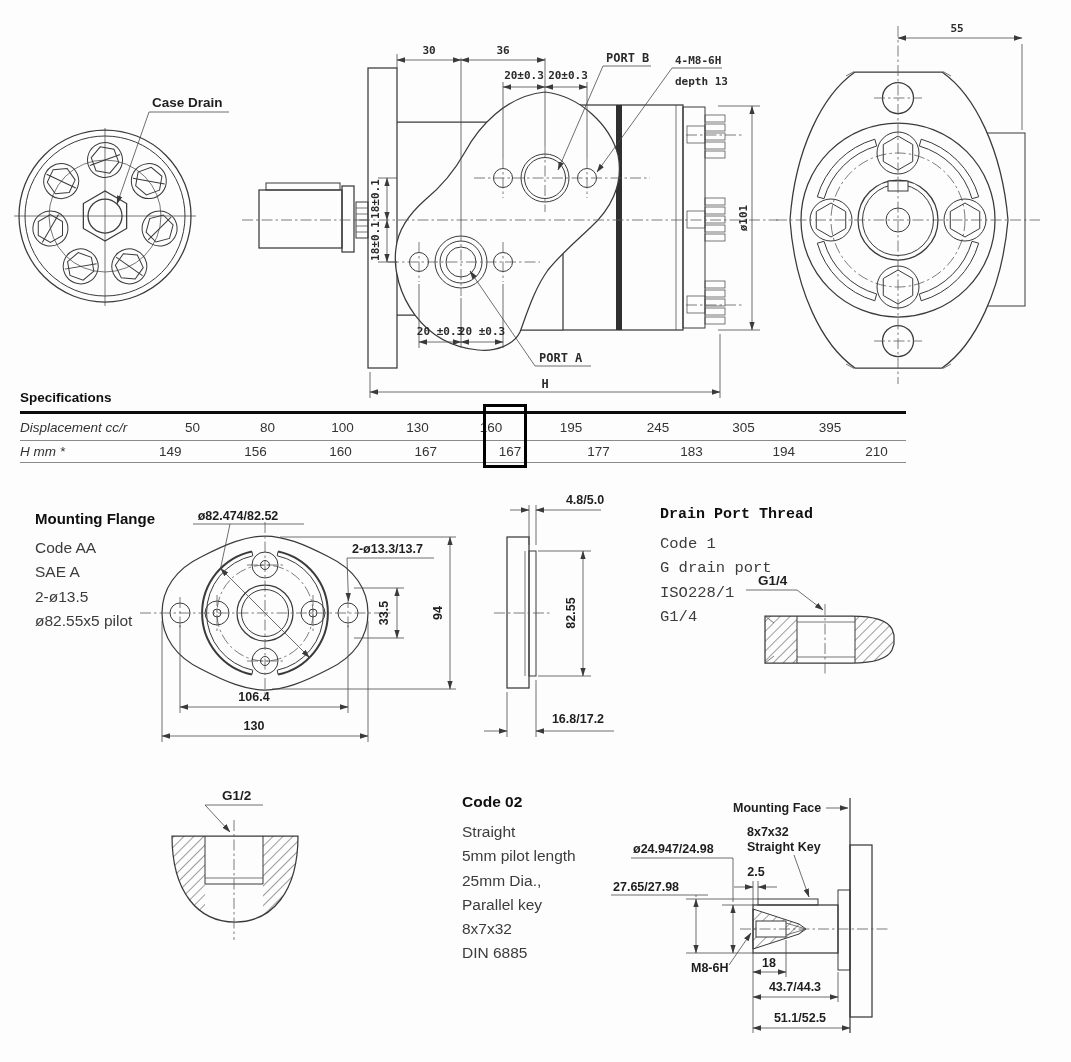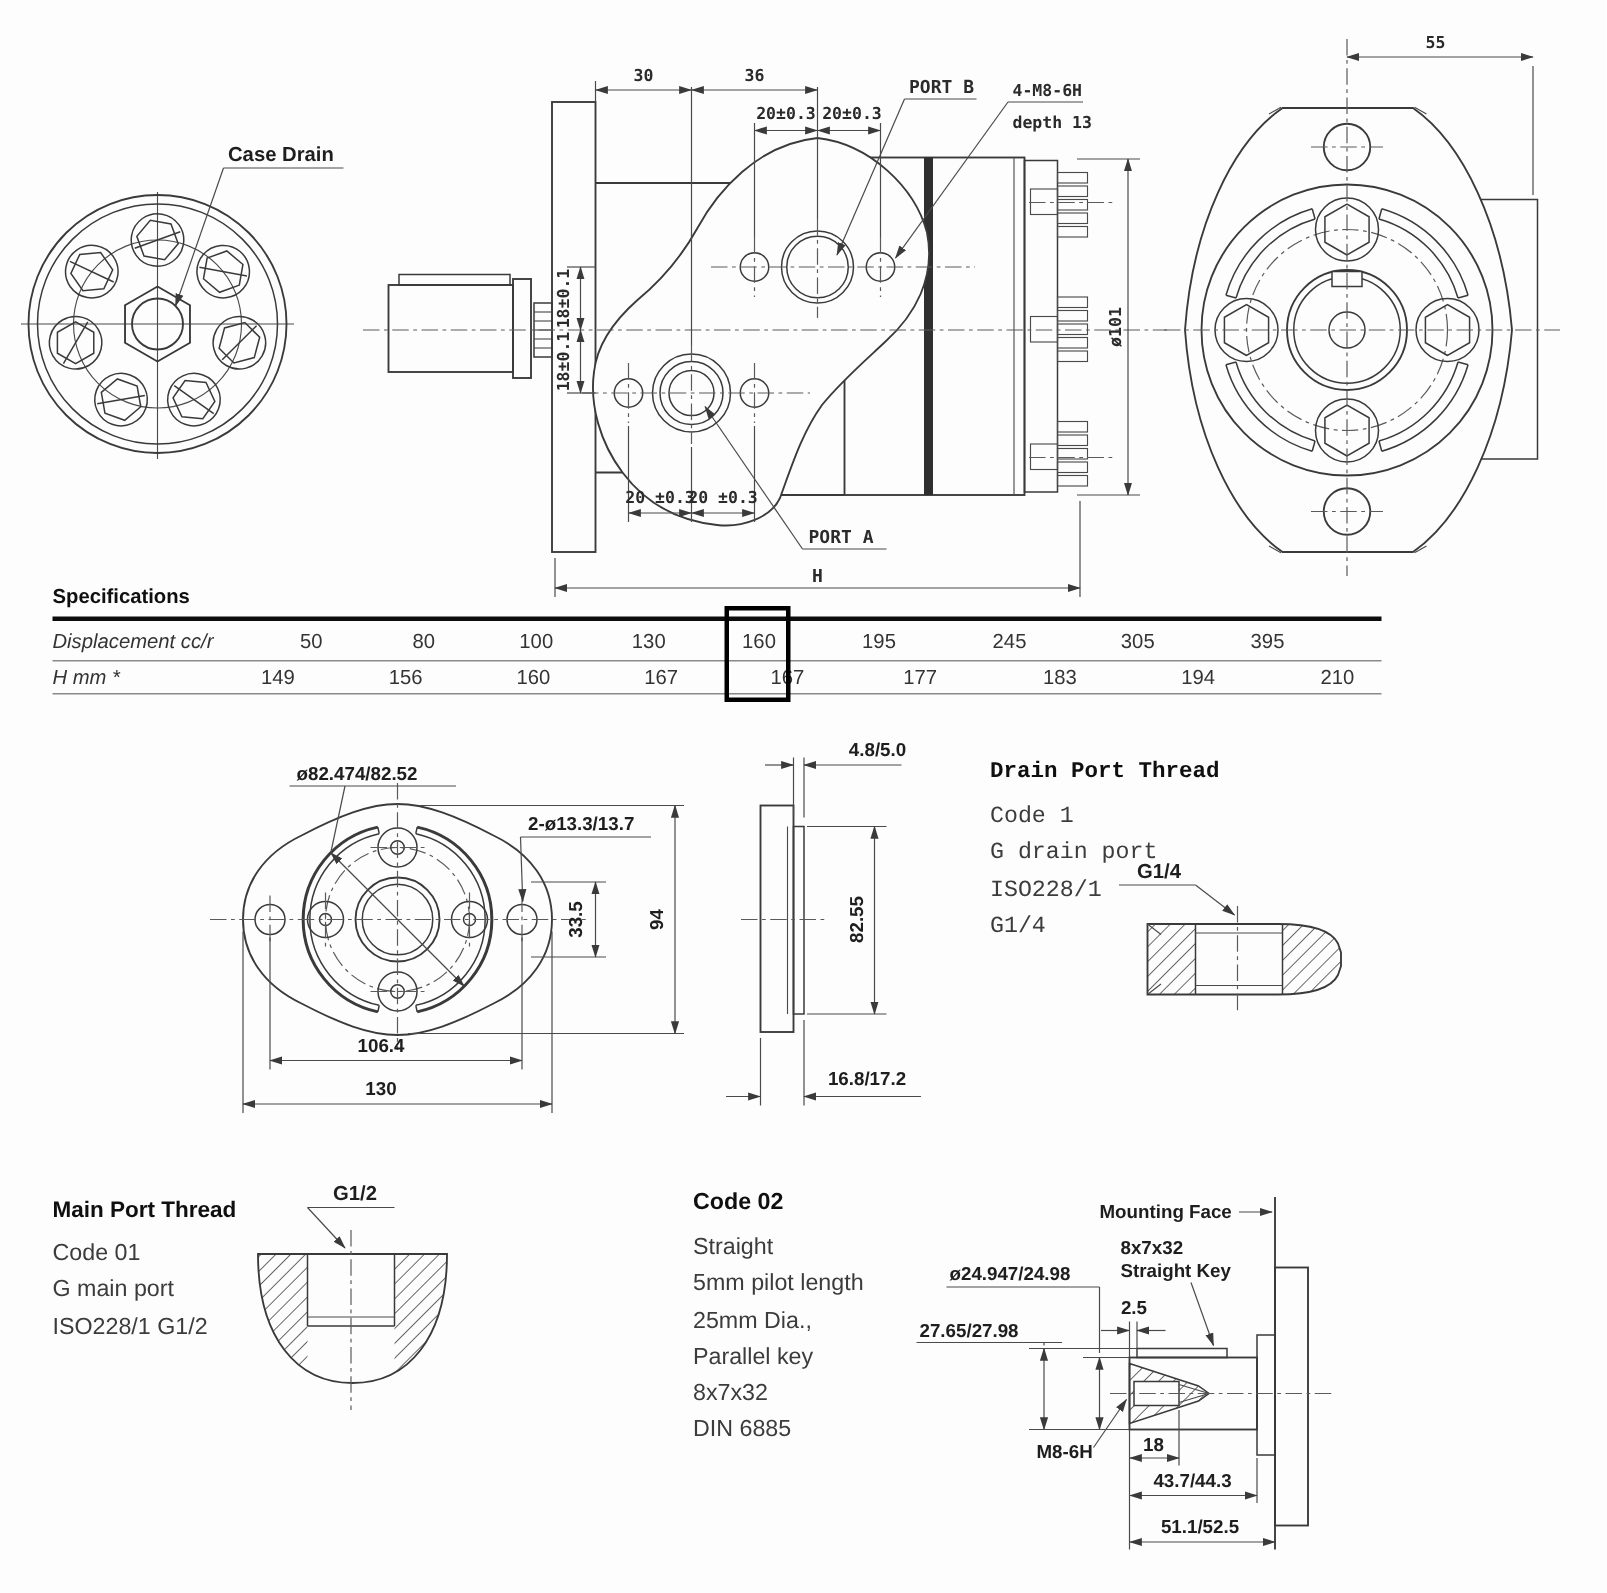--- a/index.html
+++ b/index.html
@@ -16,21 +16,21 @@
   
   .dm  {font:bold 11px "DejaVu Sans Mono",monospace;fill:#2b2b2b;}
   .dm12{font:bold 12px "DejaVu Sans Mono",monospace;fill:#2b2b2b;}
   .db  {font:bold 12.5px "Liberation Sans",sans-serif;fill:#1e1e1e;}
   .db14{font:bold 13.5px "Liberation Sans",sans-serif;fill:#1e1e1e;}
   
   .blk{position:absolute;color:#3c3c3c;}
   .blk .ttl{font-size:15px;font-weight:bold;color:#0f0f0f;margin:0 0 9px 0;}
   .blk .ln{font-size:15.5px;line-height:24.3px;}
   
-  #spec{position:absolute;left:35px;top:390px;width:886px;color:#333;}
+  #spec{position:absolute;left:20px;top:390px;width:886px;color:#333;}
   #spec .sttl{font-size:13.5px;font-weight:bold;color:#0f0f0f;margin-bottom:6px;}
   .tline{height:1px;background:#8a8a8a;}
   .tline.thick{height:3px;background:#0c0c0c;}
   .srow{display:flex;align-items:center;font-size:13.5px;}
   .srow .lab{width:135px;text-align:left;font-style:italic;}
   .srow .cell{text-align:center;}
   #hibox{position:absolute;left:483px;top:404px;width:44px;height:64px;
          border:3.5px solid #000;box-sizing:border-box;background:transparent;}
   .fnote{font-size:10.5px;color:#444;margin-top:3px;}
 </style>
@@ -486,35 +486,36 @@
       <div class="cell" style="width:72px">167</div>
       <div class="cell" style="width:88px">177</div>
       <div class="cell" style="width:86px">183</div>
       <div class="cell" style="width:85px">194</div>
       <div class="cell" style="width:88px">210</div>
     </div>
     <div class="tline"></div>
   </div>
   <div id="hibox"></div>
 
+  <div class="blk" style="left:35px;top:510px;">
+    <div class="ttl">Mounting Flange</div>
+    <div class="ln">Code AA</div>
+    <div class="ln">SAE A</div>
+    <div class="ln">2-ø13.5</div>
+    <div class="ln">ø82.55x5 pilot</div>
+  </div>
 
   <div class="blk" style="left:660px;top:506px;font-family:Liberation Mono, monospace;">
     <div class="ttl">Drain Port Thread</div>
     <div class="ln">Code 1</div>
     <div class="ln">G drain port</div>
     <div class="ln">ISO228/1</div>
     <div class="ln">G1/4</div>
   </div>
 
-  <div class="blk" style="left:35px;top:798px;">
-    <div class="ttl">Main Port Thread</div>
-    <div class="ln">Code 01</div>
-    <div class="ln">G main port</div>
-    <div class="ln">ISO228/1 G1/2</div>
-  </div>
 
   <div class="blk" style="left:462px;top:793px;">
     <div class="ttl" style="font-size:15.5px">Code 02</div>
     <div class="ln">Straight</div>
     <div class="ln">5mm pilot length</div>
     <div class="ln">25mm Dia.,</div>
     <div class="ln">Parallel key</div>
     <div class="ln">8x7x32</div>
     <div class="ln">DIN 6885</div>
   </div>

